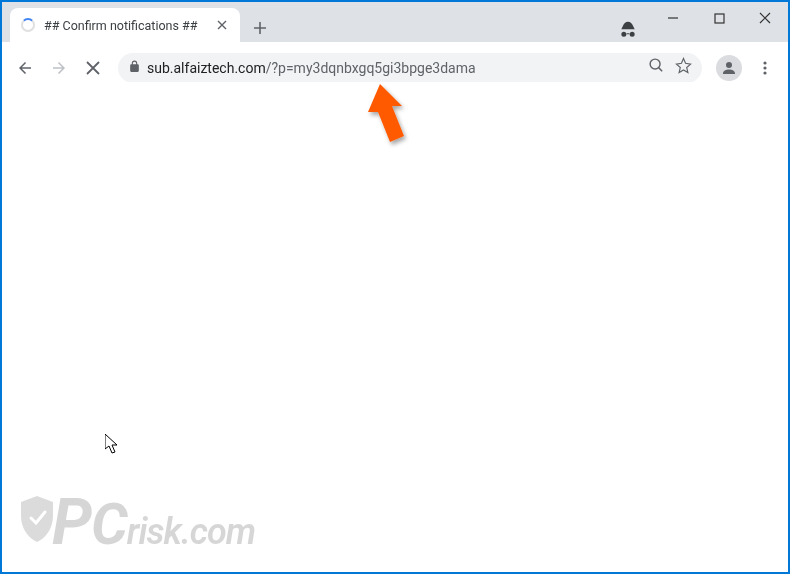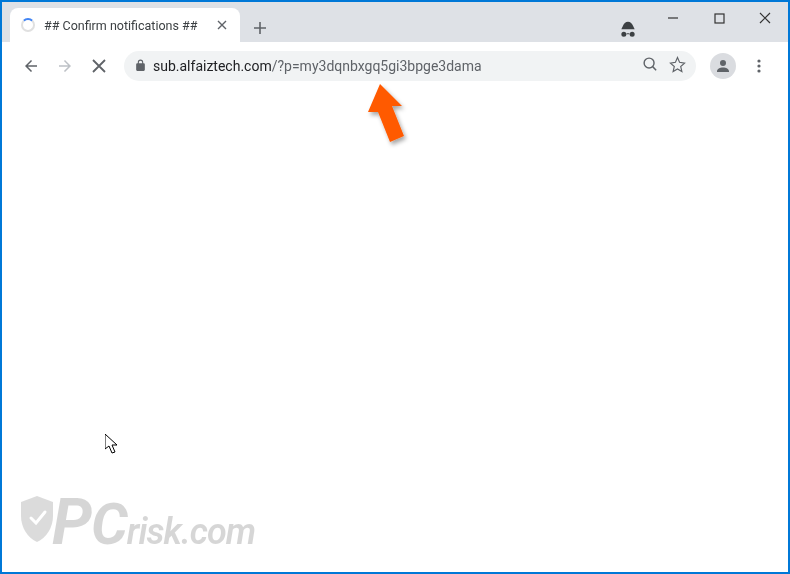--- a/index.html
+++ b/index.html
@@ -14,21 +14,21 @@
 .tab-title { font-size: 12.5px; color: #3c4043; white-space: nowrap; overflow: hidden; text-overflow: ellipsis; flex: 1; }
 .tab-close { width: 16px; height: 16px; display: flex; align-items: center; justify-content: center; color: #5f6368; cursor: pointer; }
 .new-tab { width: 28px; height: 28px; display: flex; align-items: center; justify-content: center; color: #5f6368; margin: 6px 0 0 6px; cursor: pointer; }
 .spacer { flex: 1; }
 .incognito { width: 24px; height: 24px; margin: 8px 10px 0 0; display: flex; align-items: center; justify-content: center; }
 .incognito svg { width: 20px; height: 20px; fill: #3c4043; }
 .win-controls { display: flex; height: 32px; }
 .win-btn { width: 46px; display: flex; align-items: center; justify-content: center; color: #333; cursor: pointer; }
 
 
-.toolbar { height: 52px; background: #fff; border-bottom: 4px solid #84cc16; display: flex; align-items: center; padding: 0 14px; gap: 4px; }
+.toolbar { height: 52px; background: #fff; border-bottom: 1px solid #84cc16; display: flex; align-items: center; padding: 0 8px; gap: 4px; }
 .nav-btn { width: 30px; height: 30px; border-radius: 50%; display: flex; align-items: center; justify-content: center; color: #5f6368; cursor: pointer; }
 .nav-btn.disabled { color: #bdc1c6; }
 .omnibox { flex: 1; height: 30px; background: #f1f3f4; border-radius: 15px; display: flex; align-items: center; padding: 0 10px; margin: 0 6px; gap: 6px; }
 .omnibox .lock { color: #5f6368; }
 .url { font-size: 14px; color: #5f6368; white-space: nowrap; overflow: hidden; flex: 1; }
 .url .host { color: #202124; }
 .omni-actions { display: flex; align-items: center; gap: 10px; margin-left: auto; color: #5f6368; }
 .ext-btn { width: 30px; height: 30px; display: flex; align-items: center; justify-content: center; color: #5f6368; cursor: pointer; }
 .avatar { width: 26px; height: 26px; border-radius: 50%; background: #dadce0; display: flex; align-items: center; justify-content: center; margin: 0 4px; }
 .avatar svg { fill: #5f6368; width: 18px; height: 18px; }

